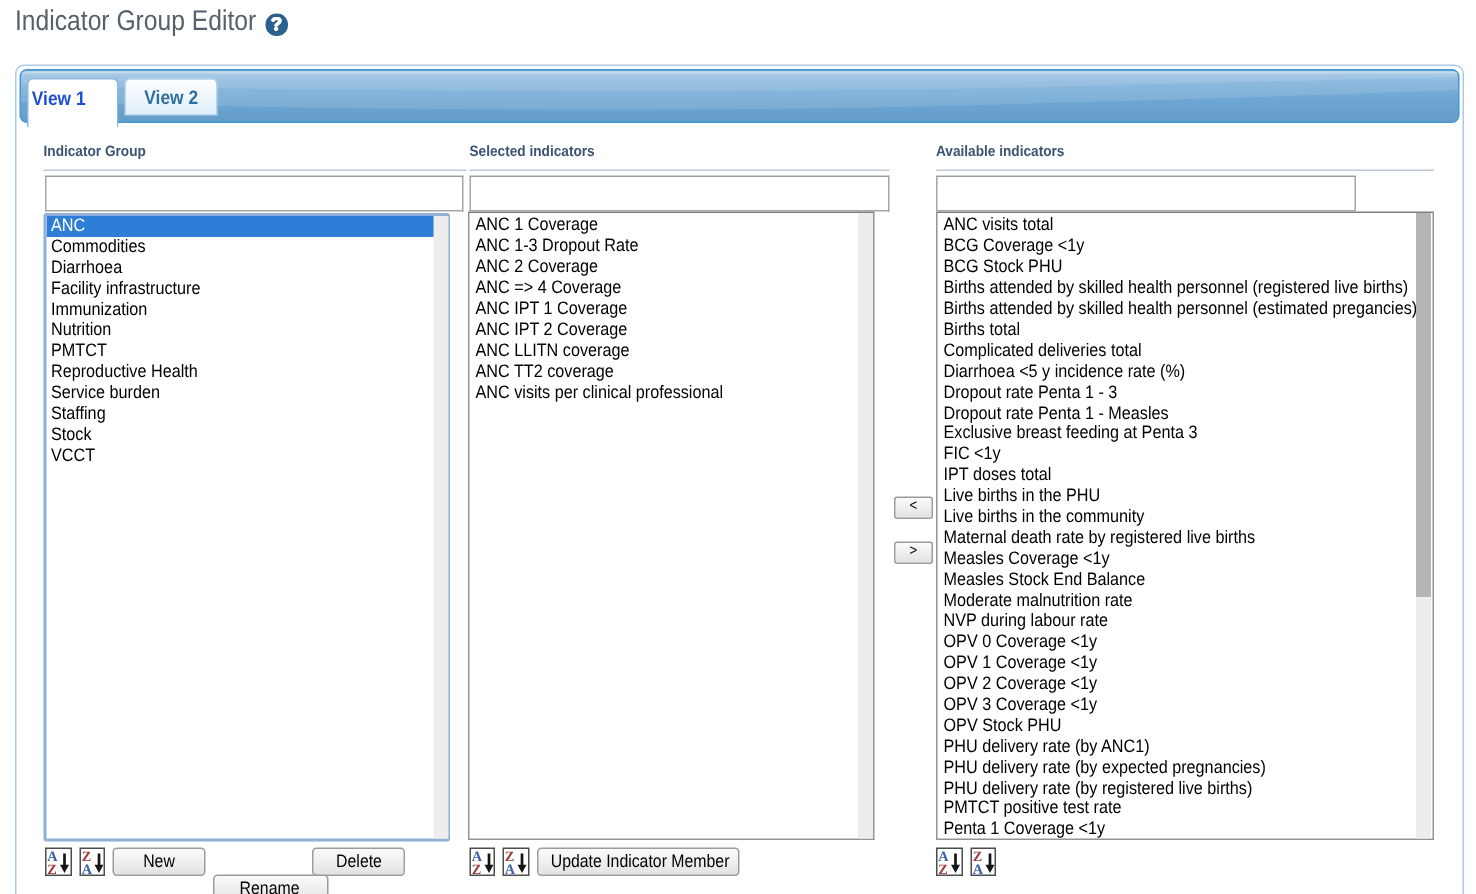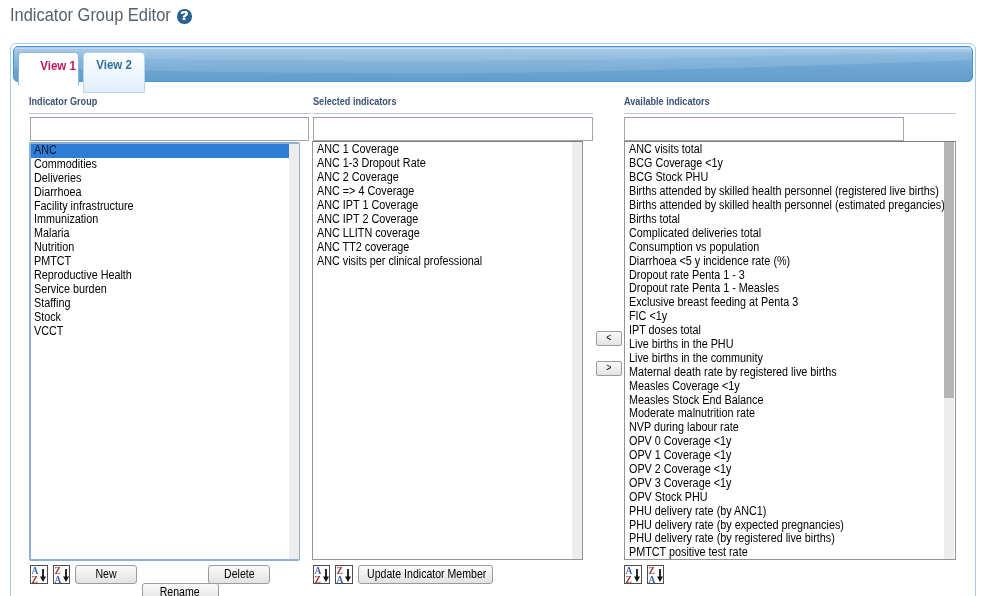--- a/index.html
+++ b/index.html
@@ -6,23 +6,23 @@
   body{width:984px;height:596px;overflow:hidden;background:#fff;
        font-family:"Liberation Sans",sans-serif;position:relative}
   .abs{position:absolute;box-sizing:border-box}
   #title{left:10px;top:4px;font-size:19px;color:#55616c;transform:scaleX(.865);transform-origin:0 0;white-space:nowrap}
   #help{left:177px;top:9px;width:14.5px;height:14.5px;border-radius:50%;background:#29618f;
         color:#fff;font-weight:bold;font-size:12.5px;text-align:center;line-height:14.8px;text-shadow:.5px 0 0 #fff,-.4px 0 0 #fff,0 .4px 0 #fff}
   #panel{left:10px;top:43px;width:966px;height:600px;border:1px solid #aacae6;border-radius:6px;background:#fff}
   #band{left:13px;top:46px;width:960px;height:35.5px;border:1px solid #4297d7;border-radius:5px;overflow:hidden;
         background:#5c9ccc}
   #tab1{left:18px;top:52px;width:61px;height:33px;background:#fff;border:1px solid #8db8dd;border-bottom:none;
-        border-radius:4px 4px 0 0;color:#be185d;font-weight:bold;font-size:13px;text-align:right;line-height:26px}
+        border-radius:4px 4px 0 0;color:#1d4ed8;font-weight:bold;font-size:13px;text-align:left;line-height:26px}
   #tab1 span,#tab2 span{display:inline-block;transform:scaleX(.89);transform-origin:50% 50%}
-  #tab2{left:82.5px;top:52px;width:62.5px;height:41px;background:linear-gradient(#fdfeff,#e0eefa);
+  #tab2{left:82.5px;top:52px;width:62.5px;height:25px;background:linear-gradient(#fdfeff,#e0eefa);
         border:1px solid #b9d4ec;border-radius:4px 4px 0 0;color:#2e6e9e;font-weight:bold;font-size:13px;
         text-align:center;line-height:24px}
   .collabel{top:96px;height:18px;font-size:10px;font-weight:bold;color:#3b5372;border-bottom:1px solid #bcc8da}
   .collabel span{display:inline-block;transform:scaleX(.91);transform-origin:0 0;white-space:nowrap}
   .inp{top:116.5px;height:24px;border:1px solid #a6a6a6;border-top-color:#9b9b9b;background:#fff}
   .list{background:#fff;overflow:hidden;font-size:12px;color:#000}
   .row{height:13.9px;line-height:13.9px;padding-left:3.5px;white-space:nowrap;overflow:hidden}
   .row span{display:inline-block;transform:scaleX(.9);transform-origin:0 0}
   .track{background:#ededed}
   .thumb{background:#b5b5b5}
@@ -49,27 +49,25 @@
     <path d="M0,21 C200,26 420,28 600,24 C760,20 880,16 960,13 L960,0 L0,0 Z" fill="#ffffff" opacity="0.12"></path>
     <path d="M0,10 C240,14 480,15.5 680,11 C800,8 900,5.5 960,4.5 L960,0 L0,0 Z" fill="#ffffff" opacity="0.10"></path>
     <rect x="0" y="0.7" width="960" height="1.3" fill="#ffffff" opacity="0.30"></rect>
   </svg></div>
   <div class="abs" id="tab2"><span>View 2</span></div>
   <div class="abs" id="tab1"><span>View 1</span></div>
 
   <div class="abs collabel" style="left:29px;width:282px"><span>Indicator Group</span></div>
   <div class="abs inp" style="left:30px;width:278.5px"></div>
   <div class="abs list" id="list1" style="left:28.5px;top:141.5px;width:271.5px;height:419px;border:2px solid #8fafd6;border-radius:2px">
-    <div class="row" style="background:#2e7dd7;color:#0f172a;margin-top:0.5px"><span>ANC</span></div>
+    <div class="row" style="background:#2e7dd7;color:#ffffff;margin-top:0.5px"><span>ANC</span></div>
     <div class="row"><span>Commodities</span></div>
-    <div class="row"><span>Deliveries</span></div>
     <div class="row"><span>Diarrhoea</span></div>
     <div class="row"><span>Facility infrastructure</span></div>
     <div class="row"><span>Immunization</span></div>
-    <div class="row"><span>Malaria</span></div>
     <div class="row"><span>Nutrition</span></div>
     <div class="row"><span>PMTCT</span></div>
     <div class="row"><span>Reproductive Health</span></div>
     <div class="row"><span>Service burden</span></div>
     <div class="row"><span>Staffing</span></div>
     <div class="row"><span>Stock</span></div>
     <div class="row"><span>VCCT</span></div>
   </div>
   <div class="abs track" style="left:288.5px;top:143.5px;width:10px;height:415px"></div>
 
@@ -91,21 +89,20 @@
   <div class="abs collabel" style="left:624px;width:331.5px"><span>Available indicators</span></div>
   <div class="abs inp" style="left:624px;width:279.5px"></div>
   <div class="abs list" id="list3" style="left:624px;top:141.3px;width:332px;height:419.2px;padding-top:1.2px;border:1px solid #949494;border-top-color:#7e7e7e">
     <div class="row"><span>ANC visits total</span></div>
     <div class="row"><span>BCG Coverage &lt;1y</span></div>
     <div class="row"><span>BCG Stock PHU</span></div>
     <div class="row"><span>Births attended by skilled health personnel (registered live births)</span></div>
     <div class="row"><span>Births attended by skilled health personnel (estimated pregancies)</span></div>
     <div class="row"><span>Births total</span></div>
     <div class="row"><span>Complicated deliveries total</span></div>
-    <div class="row"><span>Consumption vs population</span></div>
     <div class="row"><span>Diarrhoea &lt;5 y incidence rate (%)</span></div>
     <div class="row"><span>Dropout rate Penta 1 - 3</span></div>
     <div class="row"><span>Dropout rate Penta 1 - Measles</span></div>
     <div class="row"><span>Exclusive breast feeding at Penta 3</span></div>
     <div class="row"><span>FIC &lt;1y</span></div>
     <div class="row"><span>IPT doses total</span></div>
     <div class="row"><span>Live births in the PHU</span></div>
     <div class="row"><span>Live births in the community</span></div>
     <div class="row"><span>Maternal death rate by registered live births</span></div>
     <div class="row"><span>Measles Coverage &lt;1y</span></div>

